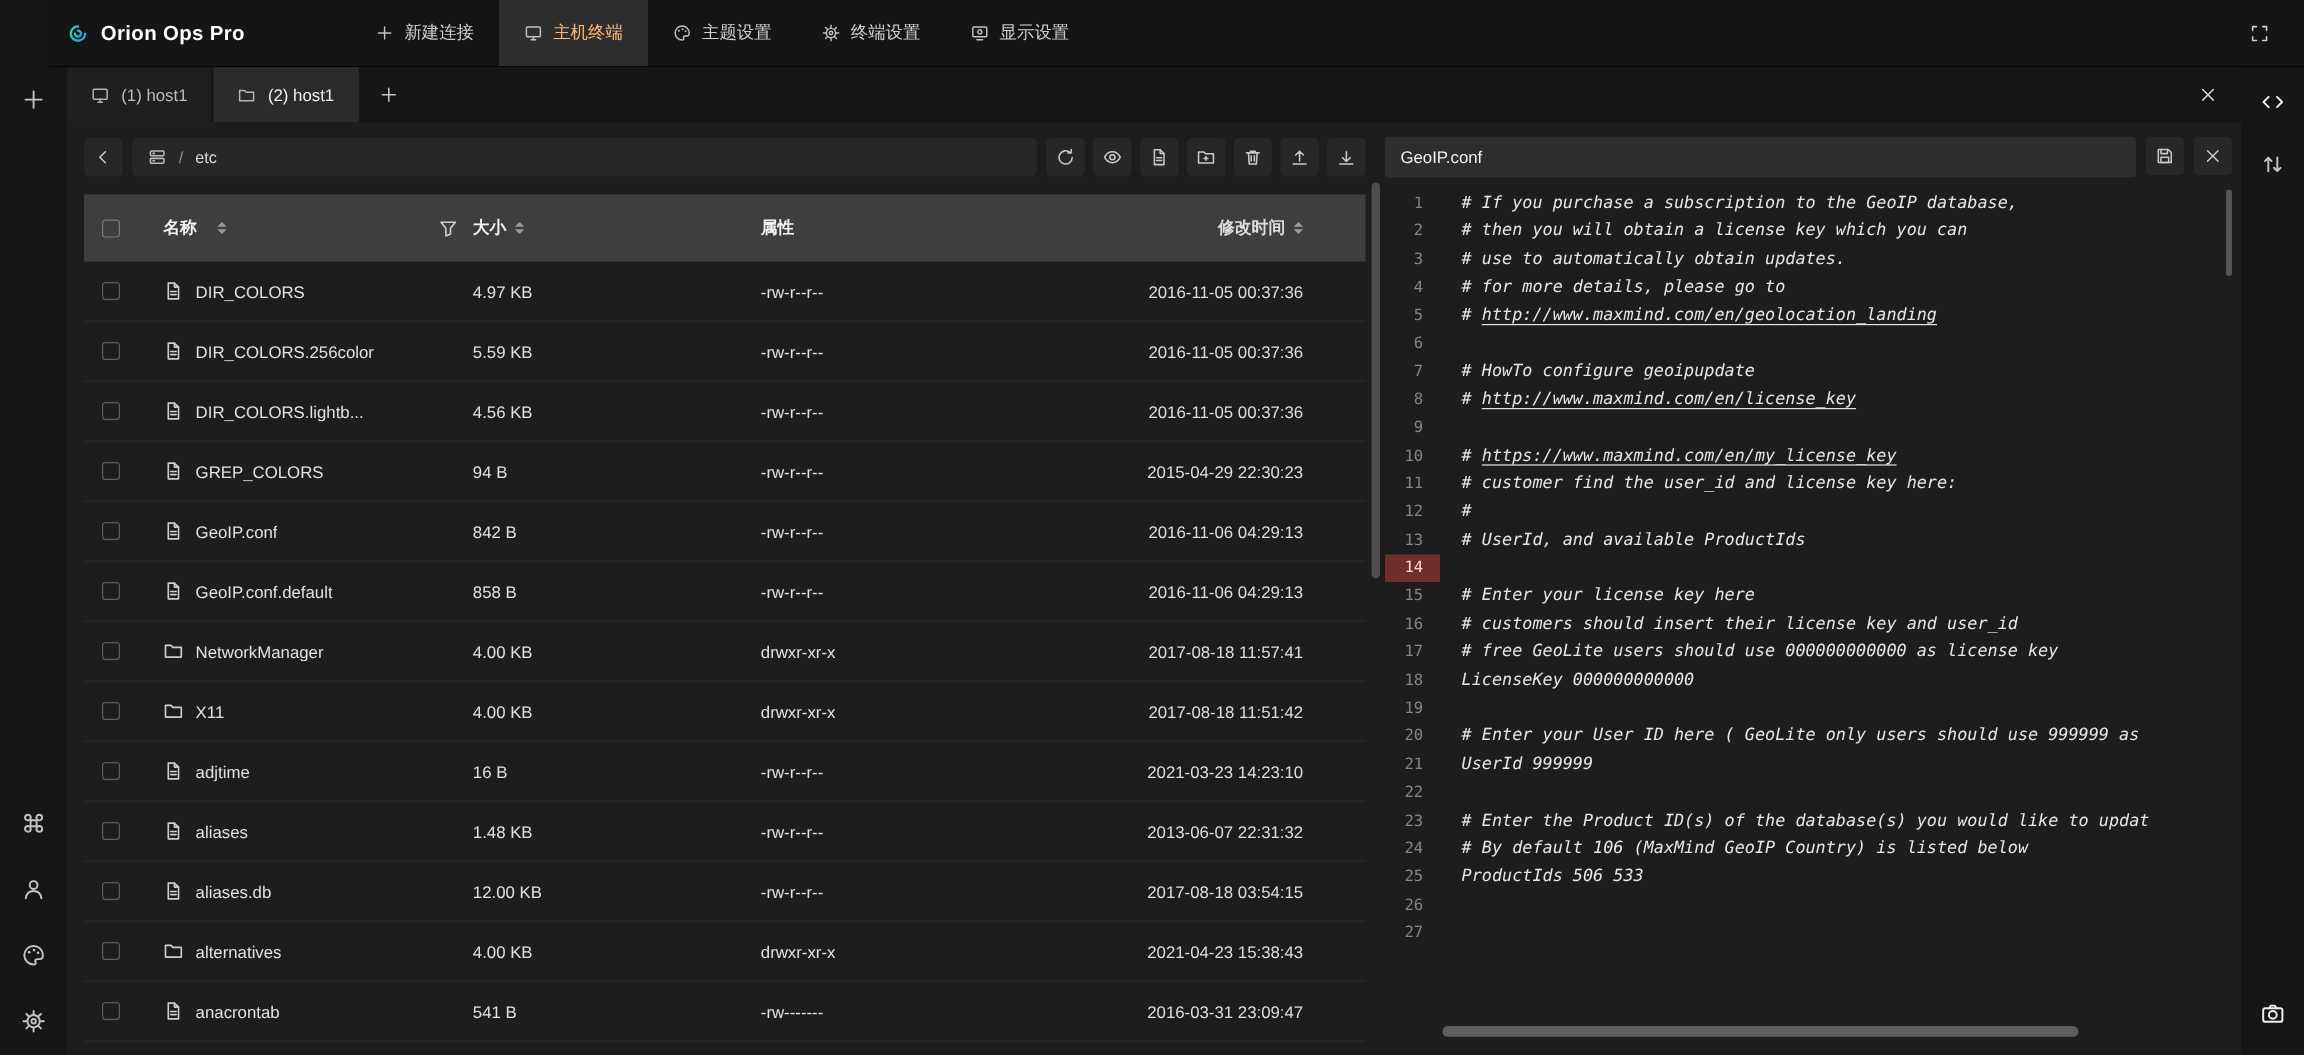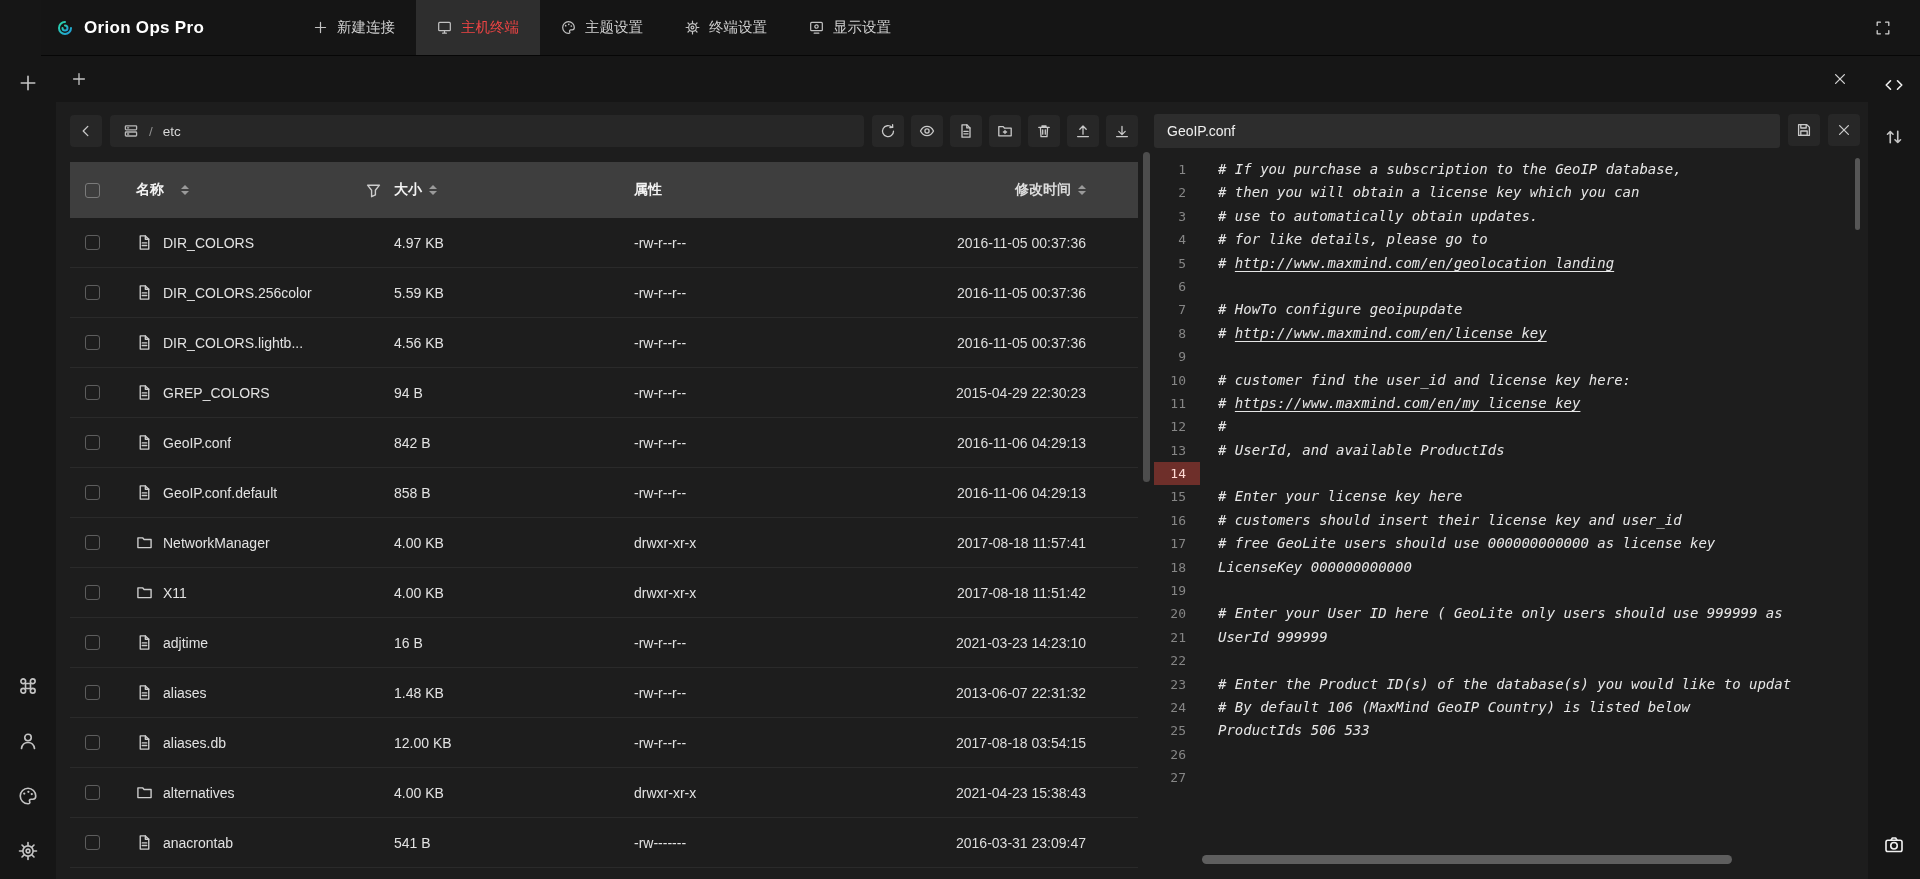--- a/index.html
+++ b/index.html
@@ -13,21 +13,21 @@
   .icon svg { width:16px; height:16px; }
 
   
   .topbar { height:56px; background:#151515; display:flex; align-items:center; padding:0 20px 0 16px; border-bottom:1px solid #060606;margin-left:41px; }
   .brand { display:flex; align-items:center; gap:11px; min-width:215px; cursor:pointer; }
   .brand-title { font-size:17px; font-weight:700; color:#ffffff; letter-spacing:.3px; white-space:nowrap; }
   .menu { display:flex; height:100%; margin-left:20px; }
   .menu-item { display:flex; align-items:center; gap:9px; padding:0 21px; font-size:14.5px; color:#cfcfcf; cursor:pointer; white-space:nowrap; }
   .menu-item .icon { color:#c2c2c2; }
   .menu-item .icon svg { width:15px; height:15px; }
-  .menu-item.active { background:#2e2e2e; color:#ef4444; }
+  .menu-item.active { background:#2e2e2e; color:#fdba74; }
   .tb-right { margin-left:auto; }
   .icon-btn { width:34px; height:34px; display:flex; align-items:center; justify-content:center; color:#cfcfcf; cursor:pointer; }
 
   
   .main { display:flex; height:823px; }
   .rail { background:#161616; display:flex; flex-direction:column; align-items:center; }
   .rail-left { width:56px; padding-top:10px; }
   .rail-right { width:52px; padding-top:12px; gap:18px; }
   .rail-btn { width:34px; height:34px; display:flex; align-items:center; justify-content:center; color:#c4c4c4; cursor:pointer; }
   .rail-btn .icon svg { width:20px; height:20px; }
@@ -228,20 +228,39 @@
               <path d="M8 1.2v2.4M8 12.4v2.4M1.2 8h2.4M12.4 8h2.4M3.2 3.2l1.7 1.7M11.1 11.1l1.7 1.7M12.8 3.2l-1.7 1.7M4.9 11.1l-1.7 1.7"></path>
             </svg>
           </span>
         </div>
       </div>
   </div>
 
   <div class="center">
 
     <div class="tabbar">
+      <div style="display:flex;align-items:stretch">
+          <div class="tab">
+            <span class="icon">
+              <svg viewBox="0 0 16 16" fill="none" stroke="currentColor" stroke-width="1.3" stroke-linecap="round" stroke-linejoin="round">
+                <rect x="1.8" y="2.6" width="12.4" height="8.8" rx="1"></rect>
+                <path d="M6 14h4M8 11.4V14"></path>
+              </svg>
+            </span>
+            <span>(1) host1</span>
+          </div>
+          <div class="tab active">
+            <span class="icon">
+              <svg viewBox="0 0 16 16" fill="none" stroke="currentColor" stroke-width="1.3" stroke-linecap="round" stroke-linejoin="round">
+                <path d="M1.8 3.6h4.4l1.4 1.6h6.6v7.6H1.8Z"></path>
+              </svg>
+            </span>
+            <span>(2) host1</span>
+          </div>
+        </div>
       <div class="tab-plus">
         <span class="icon">
             <svg viewBox="0 0 16 16" fill="none" stroke="currentColor" stroke-width="1.3" stroke-linecap="round" stroke-linejoin="round">
               <path d="M8 2.6v10.8M2.6 8h10.8"></path>
             </svg>
           </span>
       </div>
       <div class="tab-close">
         <span class="icon">
             <svg viewBox="0 0 16 16" fill="none" stroke="currentColor" stroke-width="1.3" stroke-linecap="round" stroke-linejoin="round">
@@ -656,28 +675,28 @@
               <div class="ln">23</div>
               <div class="ln">24</div>
               <div class="ln">25</div>
               <div class="ln">26</div>
               <div class="ln">27</div>
             </div>
           <div class="code">
               <div class="cl"><span># If you purchase a subscription to the GeoIP database,</span></div>
               <div class="cl"><span># then you will obtain a license key which you can</span></div>
               <div class="cl"><span># use to automatically obtain updates.</span></div>
-              <div class="cl"><span># for like details, please go to</span></div>
+              <div class="cl"><span># for more details, please go to</span></div>
               <div class="cl"><span># </span><span class="lnk">http://www.maxmind.com/en/geolocation_landing</span></div>
               <div class="cl"></div>
               <div class="cl"><span># HowTo configure geoipupdate</span></div>
               <div class="cl"><span># </span><span class="lnk">http://www.maxmind.com/en/license_key</span></div>
               <div class="cl"></div>
+              <div class="cl"><span># </span><span class="lnk">https://www.maxmind.com/en/my_license_key</span></div>
               <div class="cl"><span># customer find the user_id and license key here:</span></div>
-              <div class="cl"><span># </span><span class="lnk">https://www.maxmind.com/en/my_license_key</span></div>
               <div class="cl"><span>#</span></div>
               <div class="cl"><span># UserId, and available ProductIds</span></div>
               <div class="cl"></div>
               <div class="cl"><span># Enter your license key here</span></div>
               <div class="cl"><span># customers should insert their license key and user_id</span></div>
               <div class="cl"><span># free GeoLite users should use 000000000000 as license key</span></div>
               <div class="cl"><span>LicenseKey 000000000000</span></div>
               <div class="cl"></div>
               <div class="cl"><span># Enter your User ID here ( GeoLite only users should use 999999 as</span></div>
               <div class="cl"><span>UserId 999999</span></div>

